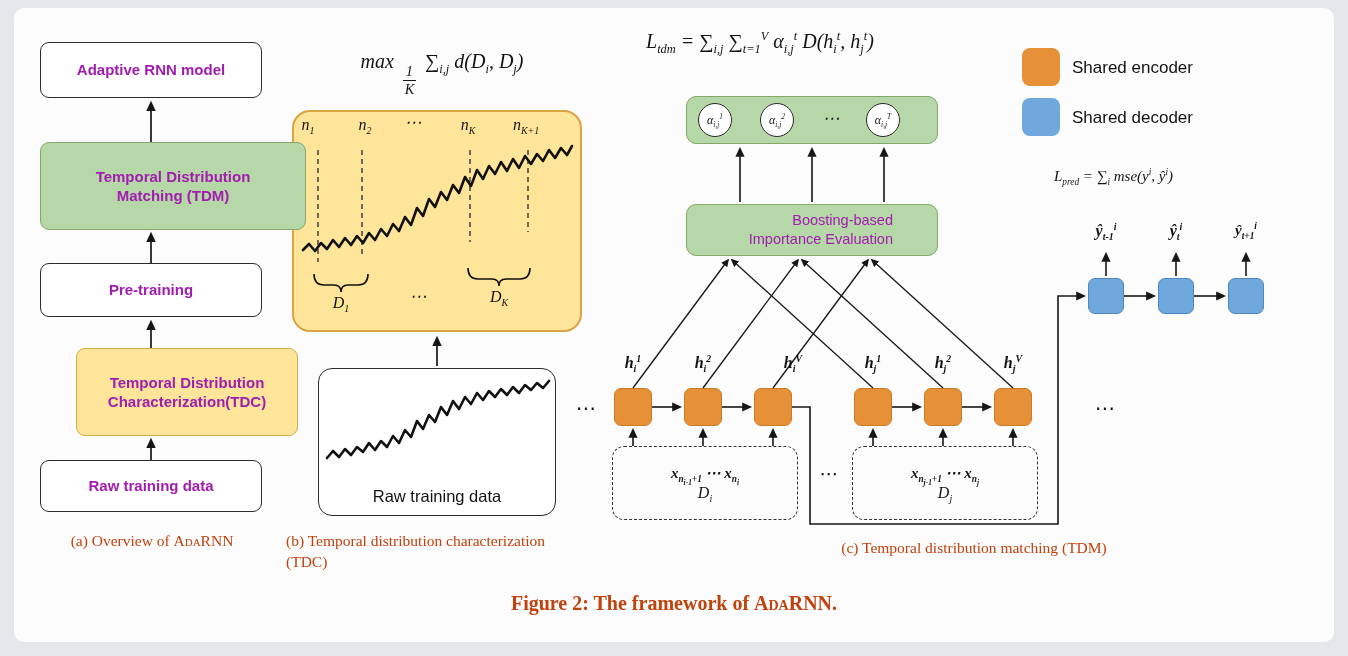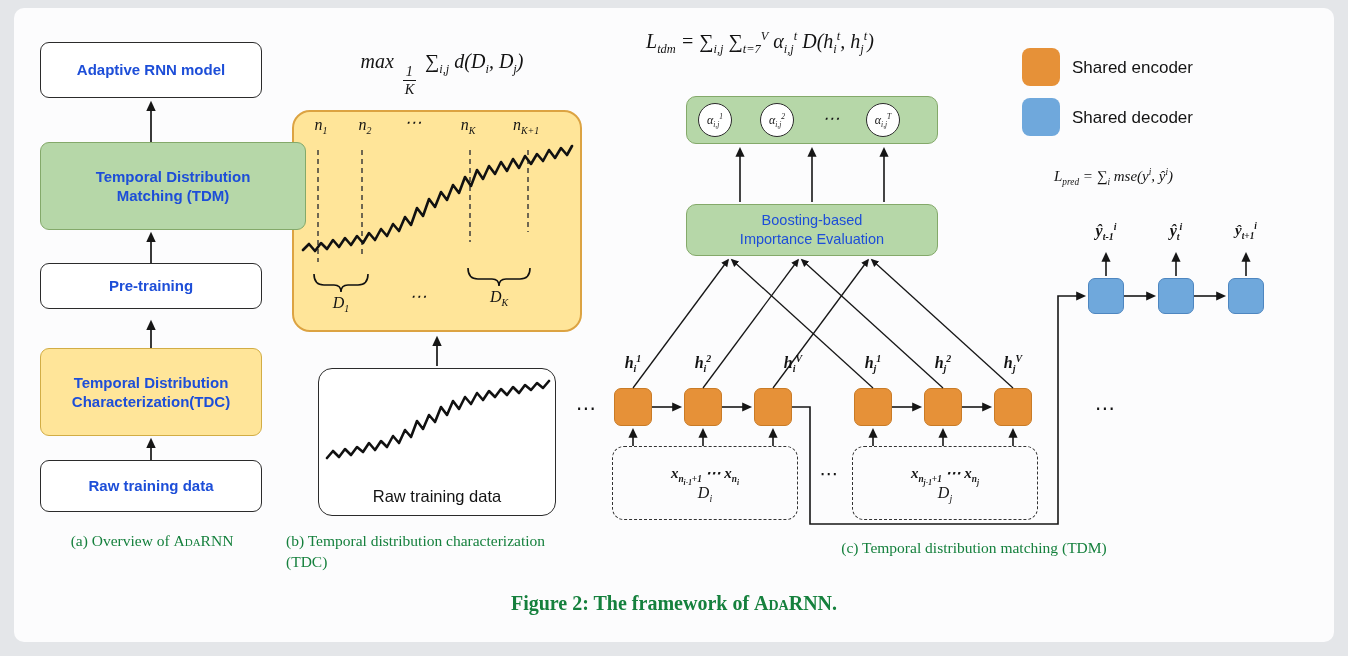--- a/index.html
+++ b/index.html
@@ -4,23 +4,23 @@
 <style>
   * { box-sizing: border-box; margin: 0; padding: 0; }
   html,body { width:1348px; height:656px; }
   body { font-family:"Liberation Sans","DejaVu Sans",sans-serif; color:#161616; }
   .stage { position:relative; width:1348px; height:656px; background:#e4e6e9; overflow:hidden; }
   .paper { position:absolute; left:14px; top:8px; width:1320px; height:634px; background:#fcfcfd; border-radius:10px; z-index:1; }
   .wires { position:absolute; left:0; top:0; width:1348px; height:656px; z-index:5; pointer-events:none; }
 
   .node { position:absolute; z-index:4; display:flex; align-items:center; justify-content:center;
           text-align:center; border-radius:9px; border:1.7px solid #2b2b2b; background:#fff;
-          font-weight:700; font-size:15px; line-height:1.3; color:#1d4ed8; }
+          font-weight:700; font-size:15px; line-height:1.3; color:#a21caf; }
   .node.green  { background:#b6d7a8; border-color:#84a96a; }
-  .node.yellow { background:#ffe599; border-color:#d2ad45; }
+  .node.yellow { background:#ffe599; border-color:#d2ad45;margin-left:36px; }
   .node.thin   { font-weight:400; font-size:14.5px; }
 
   .bigbox  { position:absolute; z-index:3; border-radius:18px; }
   .tdc-box { background:#ffe599; border:2px solid #dca342; }
   .raw-box { background:#fff; border:1.8px solid #2b2b2b; border-radius:14px; }
 
   .sq { position:absolute; z-index:4; border-radius:7px; }
   .sq.enc { width:38px; height:38px; background:#e69138; border:1.5px solid #c97b26; }
   .sq.dec { width:36px; height:36px; background:#6fa8dc; border:1.5px solid #4e86c0; }
   .swatch { position:absolute; z-index:4; width:38px; height:38px; border-radius:8px; }
@@ -39,38 +39,38 @@
   .math { font-family:"Liberation Serif","DejaVu Serif",serif; font-style:italic; }
   .bold { font-weight:700; }
   sup, sub { font-size:0.62em; line-height:0; }
   sub sub, sub sup, sup sub, sup sup { font-size:0.8em; }
 
   .frac { display:inline-flex; flex-direction:column; vertical-align:-0.55em; text-align:center;
           line-height:1.05; font-size:0.72em; margin:0 4px; font-style:italic; }
   .frac .num { border-bottom:1.4px solid #161616; padding:0 3px 1px; }
   .frac .den { padding-top:1px; }
 
-  .cap { font-family:"Liberation Serif","DejaVu Serif",serif; font-size:15.5px; color:#15803d; line-height:1.35; }
+  .cap { font-family:"Liberation Serif","DejaVu Serif",serif; font-size:15.5px; color:#c2410c; line-height:1.35; }
   .figcap { font-size:20px; font-weight:700; }
   .sc { font-variant:small-caps; }
   .legend-lbl { font-size:17px; }
 </style>
 </head>
 <body>
 
 <div class="stage">
   <div class="paper"></div>
 
   <div class="node" style="left:40px;top:42px;width:222px;height:56px;">
     <span>Adaptive RNN model</span>
   </div>
   <div class="node green" style="left:40px;top:142px;width:266px;height:88px;padding:0 40px;">
     <span>Temporal Distribution Matching (TDM)</span>
   </div>
-  <div class="node" style="left:40px;top:263px;width:222px;height:46px;text-align:right;">
+  <div class="node" style="left:40px;top:263px;width:222px;height:54px;text-align:right;">
     <span>Pre-training</span>
   </div>
   <div class="node yellow" style="left:40px;top:348px;width:222px;height:88px;padding:0 28px;">
     <span>Temporal Distribution Characterization(TDC)</span>
   </div>
   <div class="node" style="left:40px;top:460px;width:222px;height:52px;">
     <span>Raw training data</span>
   </div>
   <div class="lbl cap ctr" style="left:30px;top:531px;width:244px;">
     <span>(a) Overview of </span><span class="sc">AdaRNN</span>
@@ -80,50 +80,50 @@
     <span>max</span>
     <span class="frac">
         <span class="num">1</span>
         <span class="den">K</span>
       </span>
     <span>∑<sub>i,j</sub> d(D<sub>i</sub>, D<sub>j</sub>)</span>
   </div>
 
   <div class="bigbox tdc-box" style="left:292px;top:110px;width:290px;height:222px;"></div>
 
-  <div class="lbl math ctr" style="left:304px;top:116px;width:34px;font-size:16px;">n<sub>1</sub></div>
+  <div class="lbl math ctr" style="left:291px;top:116px;width:34px;font-size:16px;">n<sub>1</sub></div>
   <div class="lbl math ctr" style="left:348px;top:116px;width:34px;font-size:16px;">n<sub>2</sub></div>
   <div class="lbl math ctr" style="left:393px;top:112px;width:40px;font-size:17px;">⋯</div>
   <div class="lbl math ctr" style="left:450px;top:116px;width:36px;font-size:16px;">n<sub>K</sub></div>
   <div class="lbl math ctr" style="left:500px;top:116px;width:52px;font-size:16px;">n<sub>K+1</sub></div>
 
   <div class="lbl math ctr" style="left:316px;top:294px;width:50px;font-size:16px;">D<sub>1</sub></div>
   <div class="lbl math ctr" style="left:393px;top:286px;width:50px;font-size:17px;">⋯</div>
   <div class="lbl math ctr" style="left:474px;top:288px;width:50px;font-size:16px;">D<sub>K</sub></div>
 
   <div class="bigbox raw-box" style="left:318px;top:368px;width:238px;height:148px;"></div>
   <div class="lbl ctr" style="left:318px;top:487px;width:238px;font-size:16.5px;">Raw training data</div>
 
   <div class="lbl cap" style="left:286px;top:531px;width:300px;">(b) Temporal distribution characterization (TDC)</div>
 
-  <div class="lbl math" style="left:646px;top:30px;width:400px;font-size:20px;">L<sub>tdm</sub> = ∑<sub>i,j</sub> ∑<sub>t=7</sub><sup>V</sup> α<sub>i,j</sub><sup>t</sup> D(h<sub>i</sub><sup>t</sup>, h<sub>j</sub><sup>t</sup>)</div>
+  <div class="lbl math" style="left:646px;top:30px;width:400px;font-size:20px;">L<sub>tdm</sub> = ∑<sub>i,j</sub> ∑<sub>t=1</sub><sup>V</sup> α<sub>i,j</sub><sup>t</sup> D(h<sub>i</sub><sup>t</sup>, h<sub>j</sub><sup>t</sup>)</div>
 
   <div class="gbox" style="left:686px;top:96px;width:252px;height:48px;"></div>
   <div class="circ math" style="left:698px;top:103px;">
       <span>α<sub>i,j</sub><sup>1</sup></span>
     </div>
   <div class="circ math" style="left:760px;top:103px;">
       <span>α<sub>i,j</sub><sup>2</sup></span>
     </div>
   <div class="lbl math ctr" style="left:806px;top:108px;width:50px;font-size:17px;">⋯</div>
   <div class="circ math" style="left:866px;top:103px;">
       <span>α<sub>i,j</sub><sup>T</sup></span>
     </div>
 
-  <div class="node green thin" style="left:686px;top:204px;width:252px;height:52px;padding:0 44px;border-radius:10px;">
+  <div class="node green thin" style="left:686px;top:204px;width:252px;height:52px;padding:0 44px;border-radius:10px;text-align:right;">
     <span>Boosting-based Importance Evaluation</span>
   </div>
 
   <div class="lbl math bold ctr" style="left:609px;top:354px;width:48px;font-size:16px;">h<sub>i</sub><sup>1</sup></div>
   <div class="lbl math bold ctr" style="left:679px;top:354px;width:48px;font-size:16px;">h<sub>i</sub><sup>2</sup></div>
   <div class="lbl math bold ctr" style="left:769px;top:354px;width:48px;font-size:16px;">h<sub>i</sub><sup>V</sup></div>
   <div class="lbl math bold ctr" style="left:849px;top:354px;width:48px;font-size:16px;">h<sub>j</sub><sup>1</sup></div>
   <div class="lbl math bold ctr" style="left:919px;top:354px;width:48px;font-size:16px;">h<sub>j</sub><sup>2</sup></div>
   <div class="lbl math bold ctr" style="left:989px;top:354px;width:48px;font-size:16px;">h<sub>j</sub><sup>V</sup></div>
 

